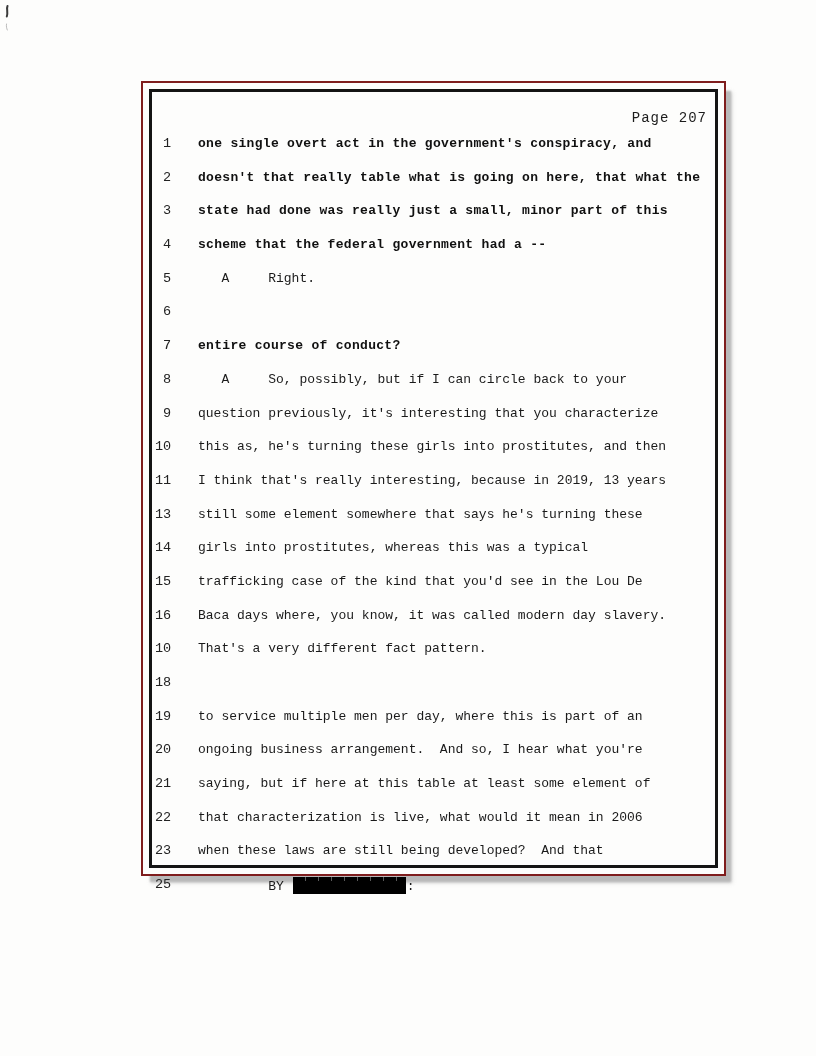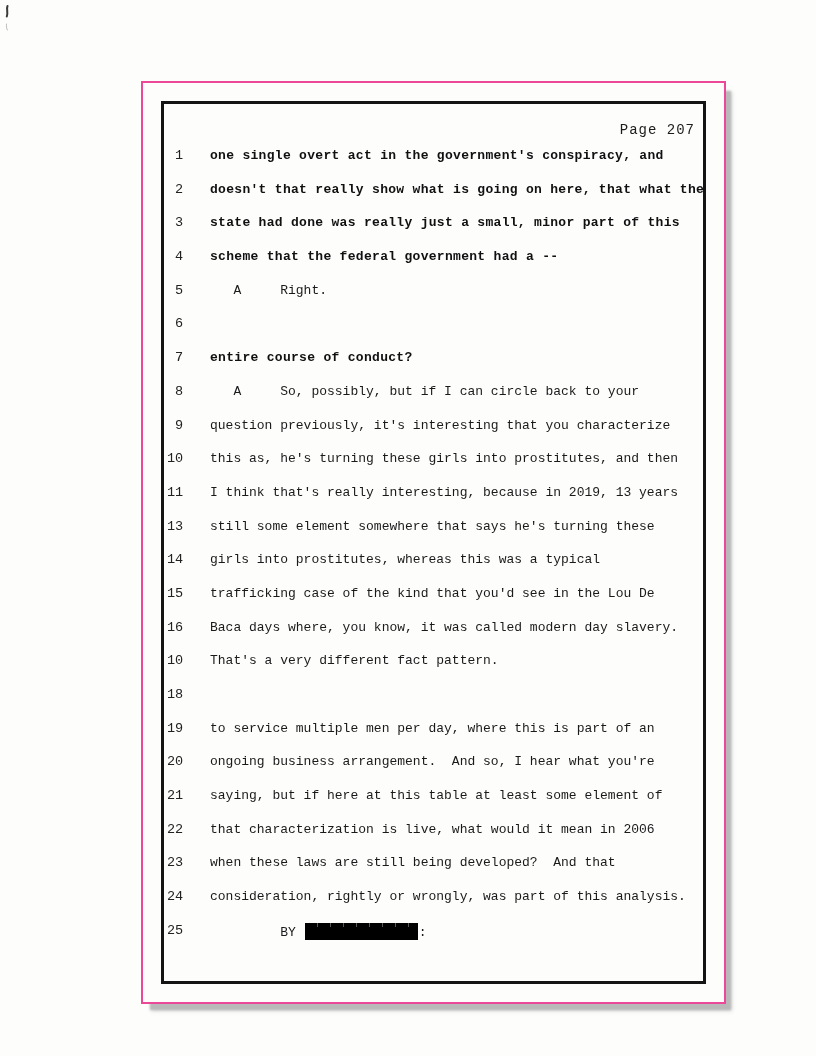--- a/index.html
+++ b/index.html
@@ -12,23 +12,23 @@
     overflow: hidden;
     font-family: "Liberation Mono", "DejaVu Sans Mono", monospace;
     color: #1c1c1c;
   }
   
   .frame {
     position: absolute;
     left: 141px;
     top: 81px;
     width: 585px;
-    height: 923px;
-    border: 2px solid #ec4899;
-    padding: 18px;
+    height: 795px;
+    border: 2px solid #7f1d1d;
+    padding: 6px;
     background: #fdfdfc;
     box-shadow: 7px 8px 2px -2px #b9b9b9, 8px 9px 4px -2px rgba(150,150,150,.4);
   }
   .frame-inner {
     position: relative;
     width: 100%;
     height: 100%;
     border: 3px solid #141414;
   }
   .page-header {
@@ -108,21 +108,21 @@
       <div class="page-header">Page 207</div>
 
       <div class="lines">
     <div class="tline bold">
       <span class="num">1</span>
       <span class="txt">one single overt act in the government's conspiracy, and</span>
     </div>
 
     <div class="tline bold">
       <span class="num">2</span>
-      <span class="txt">doesn't that really show what is going on here, that what the</span>
+      <span class="txt">doesn't that really table what is going on here, that what the</span>
     </div>
 
     <div class="tline bold">
       <span class="num">3</span>
       <span class="txt">state had done was really just a small, minor part of this</span>
     </div>
 
     <div class="tline bold">
       <span class="num">4</span>
       <span class="txt">scheme that the federal government had a --</span>
@@ -210,24 +210,20 @@
     <div class="tline">
       <span class="num">22</span>
       <span class="txt">that characterization is live, what would it mean in 2006</span>
     </div>
 
     <div class="tline">
       <span class="num">23</span>
       <span class="txt">when these laws are still being developed?  And that</span>
     </div>
 
-    <div class="tline">
-      <span class="num">24</span>
-      <span class="txt">consideration, rightly or wrongly, was part of this analysis.</span>
-    </div>
 
     <div class="tline">
       <span class="num">25</span>
       <span class="txt">         BY <span class="redaction"></span>:</span>
     </div>
   </div>
 
     </div>
   </div>
 

